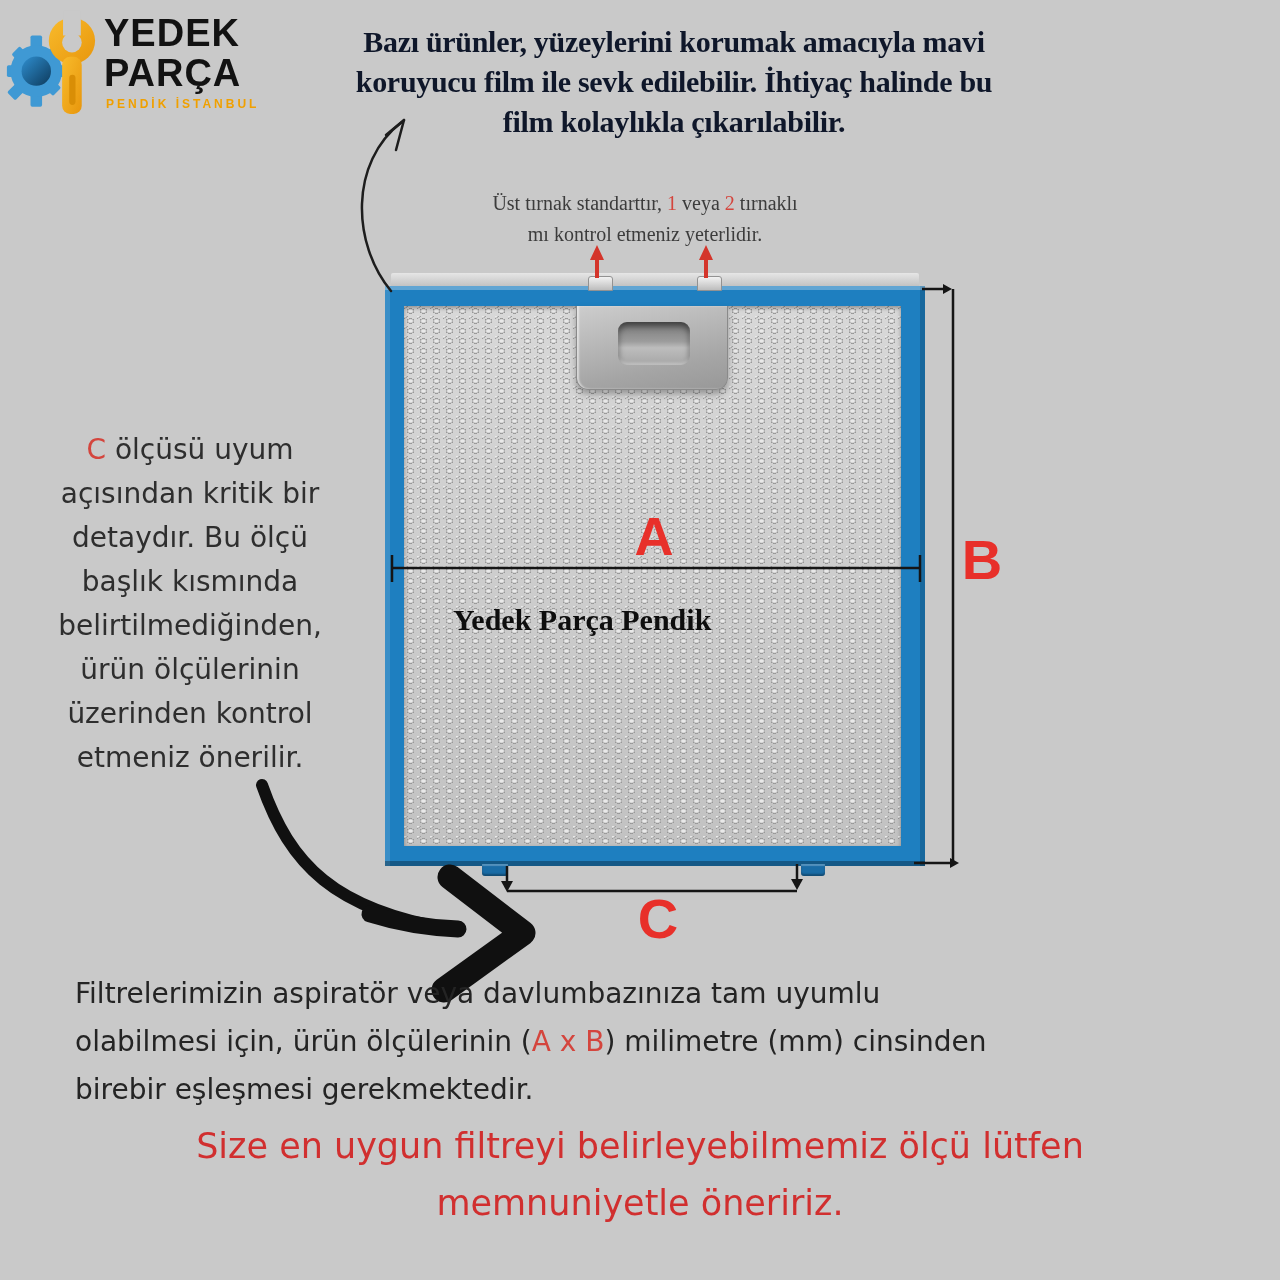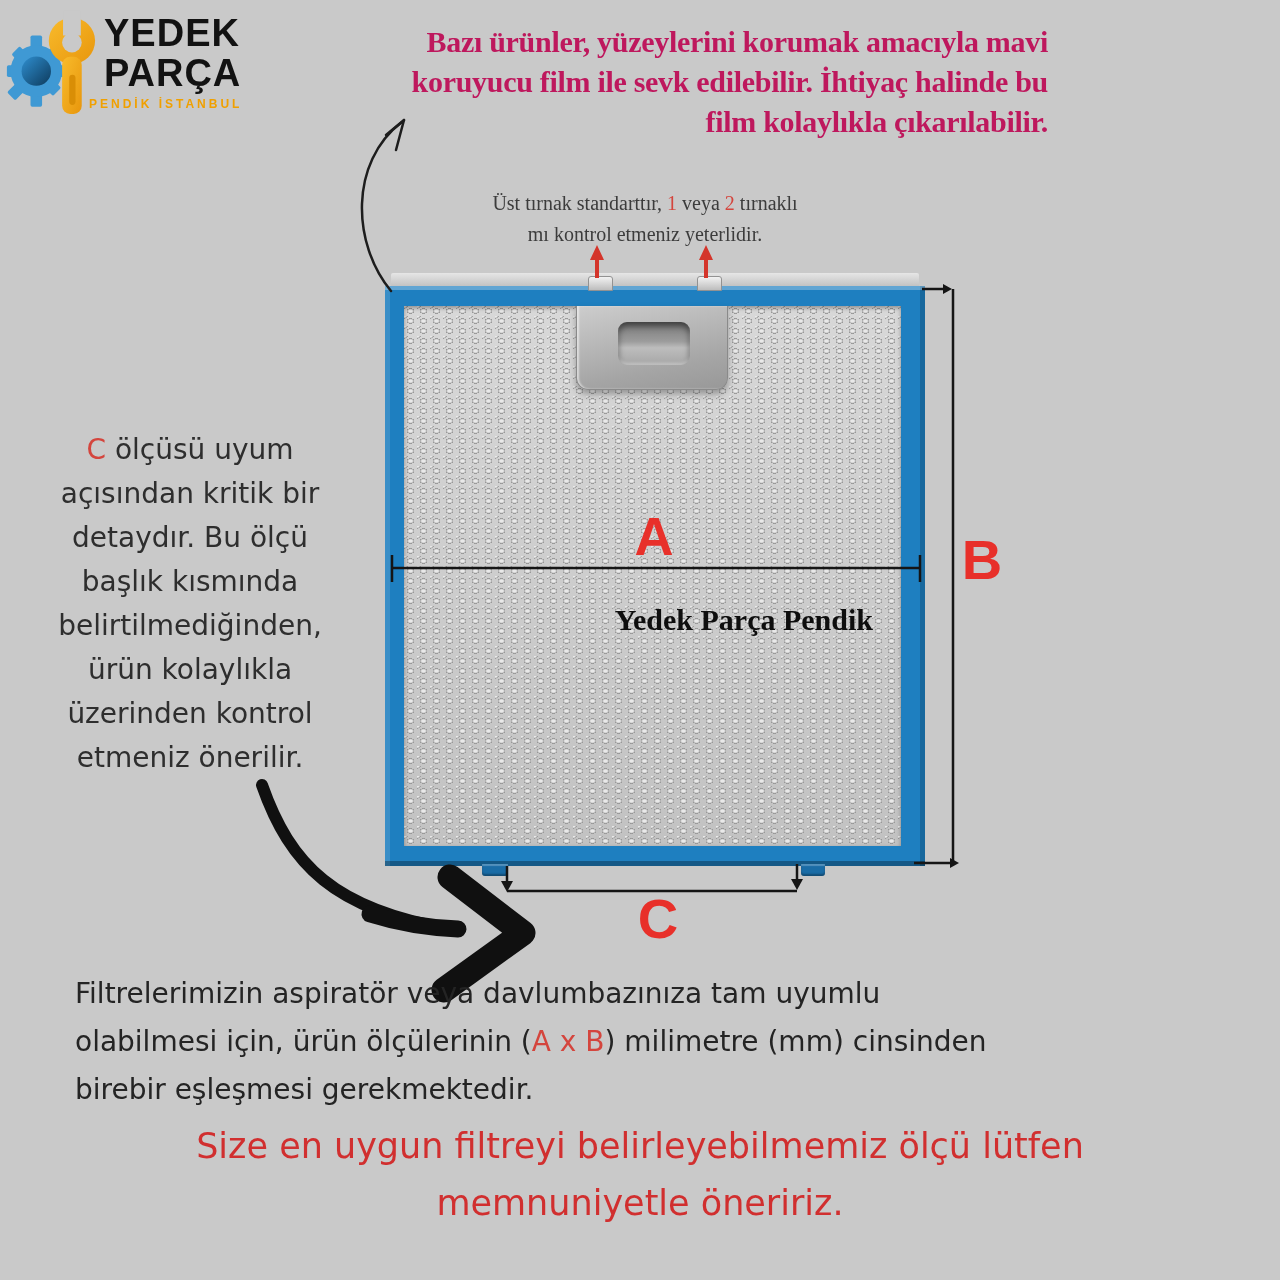--- a/index.html
+++ b/index.html
@@ -3,26 +3,26 @@
 <meta charset="utf-8">
 <style>
   html,body{margin:0;padding:0;background:#c9c9c9;}
   #canvas{position:relative;width:1248px;height:1280px;background:#c9c9c9;overflow:hidden;
           font-family:"Liberation Sans",sans-serif;}
 
   
   .logo-icon{position:absolute;left:6px;top:8px;width:98px;height:112px;}
   .logo-t1{position:absolute;left:104px;top:12px;font-size:38px;font-weight:bold;color:#121212;letter-spacing:1px;}
   .logo-t2{position:absolute;left:104px;top:52px;font-size:38px;font-weight:bold;color:#121212;letter-spacing:1px;}
-  .logo-sub{position:absolute;left:89px;top:97px;font-size:12px;font-weight:bold;color:#f0a000;letter-spacing:3px;}
-
-  
-  .headline{position:absolute;left:300px;top:22px;width:748px;text-align:right;
+  .logo-sub{position:absolute;left:106px;top:97px;font-size:12px;font-weight:bold;color:#f0a000;letter-spacing:3px;}
+
+  
+  .headline{position:absolute;left:300px;top:22px;width:748px;text-align:center;
             font-family:"Liberation Serif",serif;font-weight:bold;font-size:30px;line-height:40px;
-            color:#be185d;letter-spacing:-0.3px;}
+            color:#0f172a;letter-spacing:-0.3px;}
 
   
   .tab-note{position:absolute;left:410px;top:188px;width:470px;text-align:center;
             font-family:Liberation Serif, serif;font-size:20px;line-height:31px;color:#3c3c3c;}
   .mixed{white-space:pre-wrap;}
   .red-digit{color:#d4453d;}
 
   
   .back-strip{position:absolute;left:391px;top:273px;width:528px;height:17px;
               background:linear-gradient(#e6e6e6,#b8b8b8);border-radius:2px;}
@@ -41,21 +41,21 @@
         box-shadow:inset 0 2px 4px rgba(0,0,0,.35);}
   .handle{position:absolute;left:576px;top:306px;width:152px;height:84px;
           background:linear-gradient(168deg,#cdcdcd,#a5a5a5 70%,#989898);
           border:1px solid #8a8a8a;border-top:none;border-radius:0 0 12px 12px;
           box-shadow:0 4px 7px rgba(0,0,0,.30), inset 2px 0 2px rgba(255,255,255,.55);box-sizing:border-box;}
   .handle-hole{position:absolute;left:41px;top:16px;width:72px;height:43px;border-radius:9px;
           background:linear-gradient(#787878,#9c9c9c 45%,#bdbdbd 60%,#a6a6a6);
           box-shadow:inset 0 4px 6px rgba(0,0,0,.5), inset 0 -2px 3px rgba(255,255,255,.4);}
   .tab-bottom{position:absolute;top:864px;height:12px;background:#1a6ca6;border-radius:0 0 3px 3px;
           box-shadow:inset 0 2px 1px rgba(255,255,255,.25), inset 0 -2px 2px rgba(0,0,0,.3);}
-  .watermark{position:absolute;left:453px;top:603px;width:420px;text-align:right;
+  .watermark{position:absolute;left:453px;top:603px;width:420px;text-align:left;
           font-family:"Liberation Serif",serif;font-weight:bold;font-size:30px;color:#0e0e0e;}
 
   
   .dim{position:absolute;font-weight:bold;color:#e8302a;font-family:"Liberation Sans",sans-serif;}
   .dim-a{left:626px;top:505px;width:56px;text-align:center;font-size:54px;}
   .dim-b{left:953px;top:527px;width:58px;text-align:center;font-size:56px;}
   .dim-c{left:629px;top:886px;width:58px;text-align:center;font-size:56px;}
 
   
   .c-note{position:absolute;left:10px;top:428px;width:360px;text-align:center;
@@ -184,21 +184,21 @@
       <path d="M450,877 L523,933 L444,990" stroke-width="25"></path>
     </g>
   </svg>
 
   <div class="c-note">
     <div class="mixed"><span class="red-c">C</span><span> ölçüsü uyum</span></div>
     <div>açısından kritik bir</div>
     <div>detaydır. Bu ölçü</div>
     <div>başlık kısmında</div>
     <div>belirtilmediğinden,</div>
-    <div>ürün kolaylıkla</div>
+    <div>ürün ölçülerinin</div>
     <div>üzerinden kontrol</div>
     <div>etmeniz önerilir.</div>
   </div>
 
   <div class="fit-note">
     <div>Filtrelerimizin aspiratör veya davlumbazınıza tam uyumlu</div>
     <div class="mixed"><span>olabilmesi için, ürün ölçülerinin (</span><span class="red-digit">A x B</span><span>) milimetre (mm) cinsinden</span></div>
     <div>birebir eşleşmesi gerekmektedir.</div>
   </div>
 

